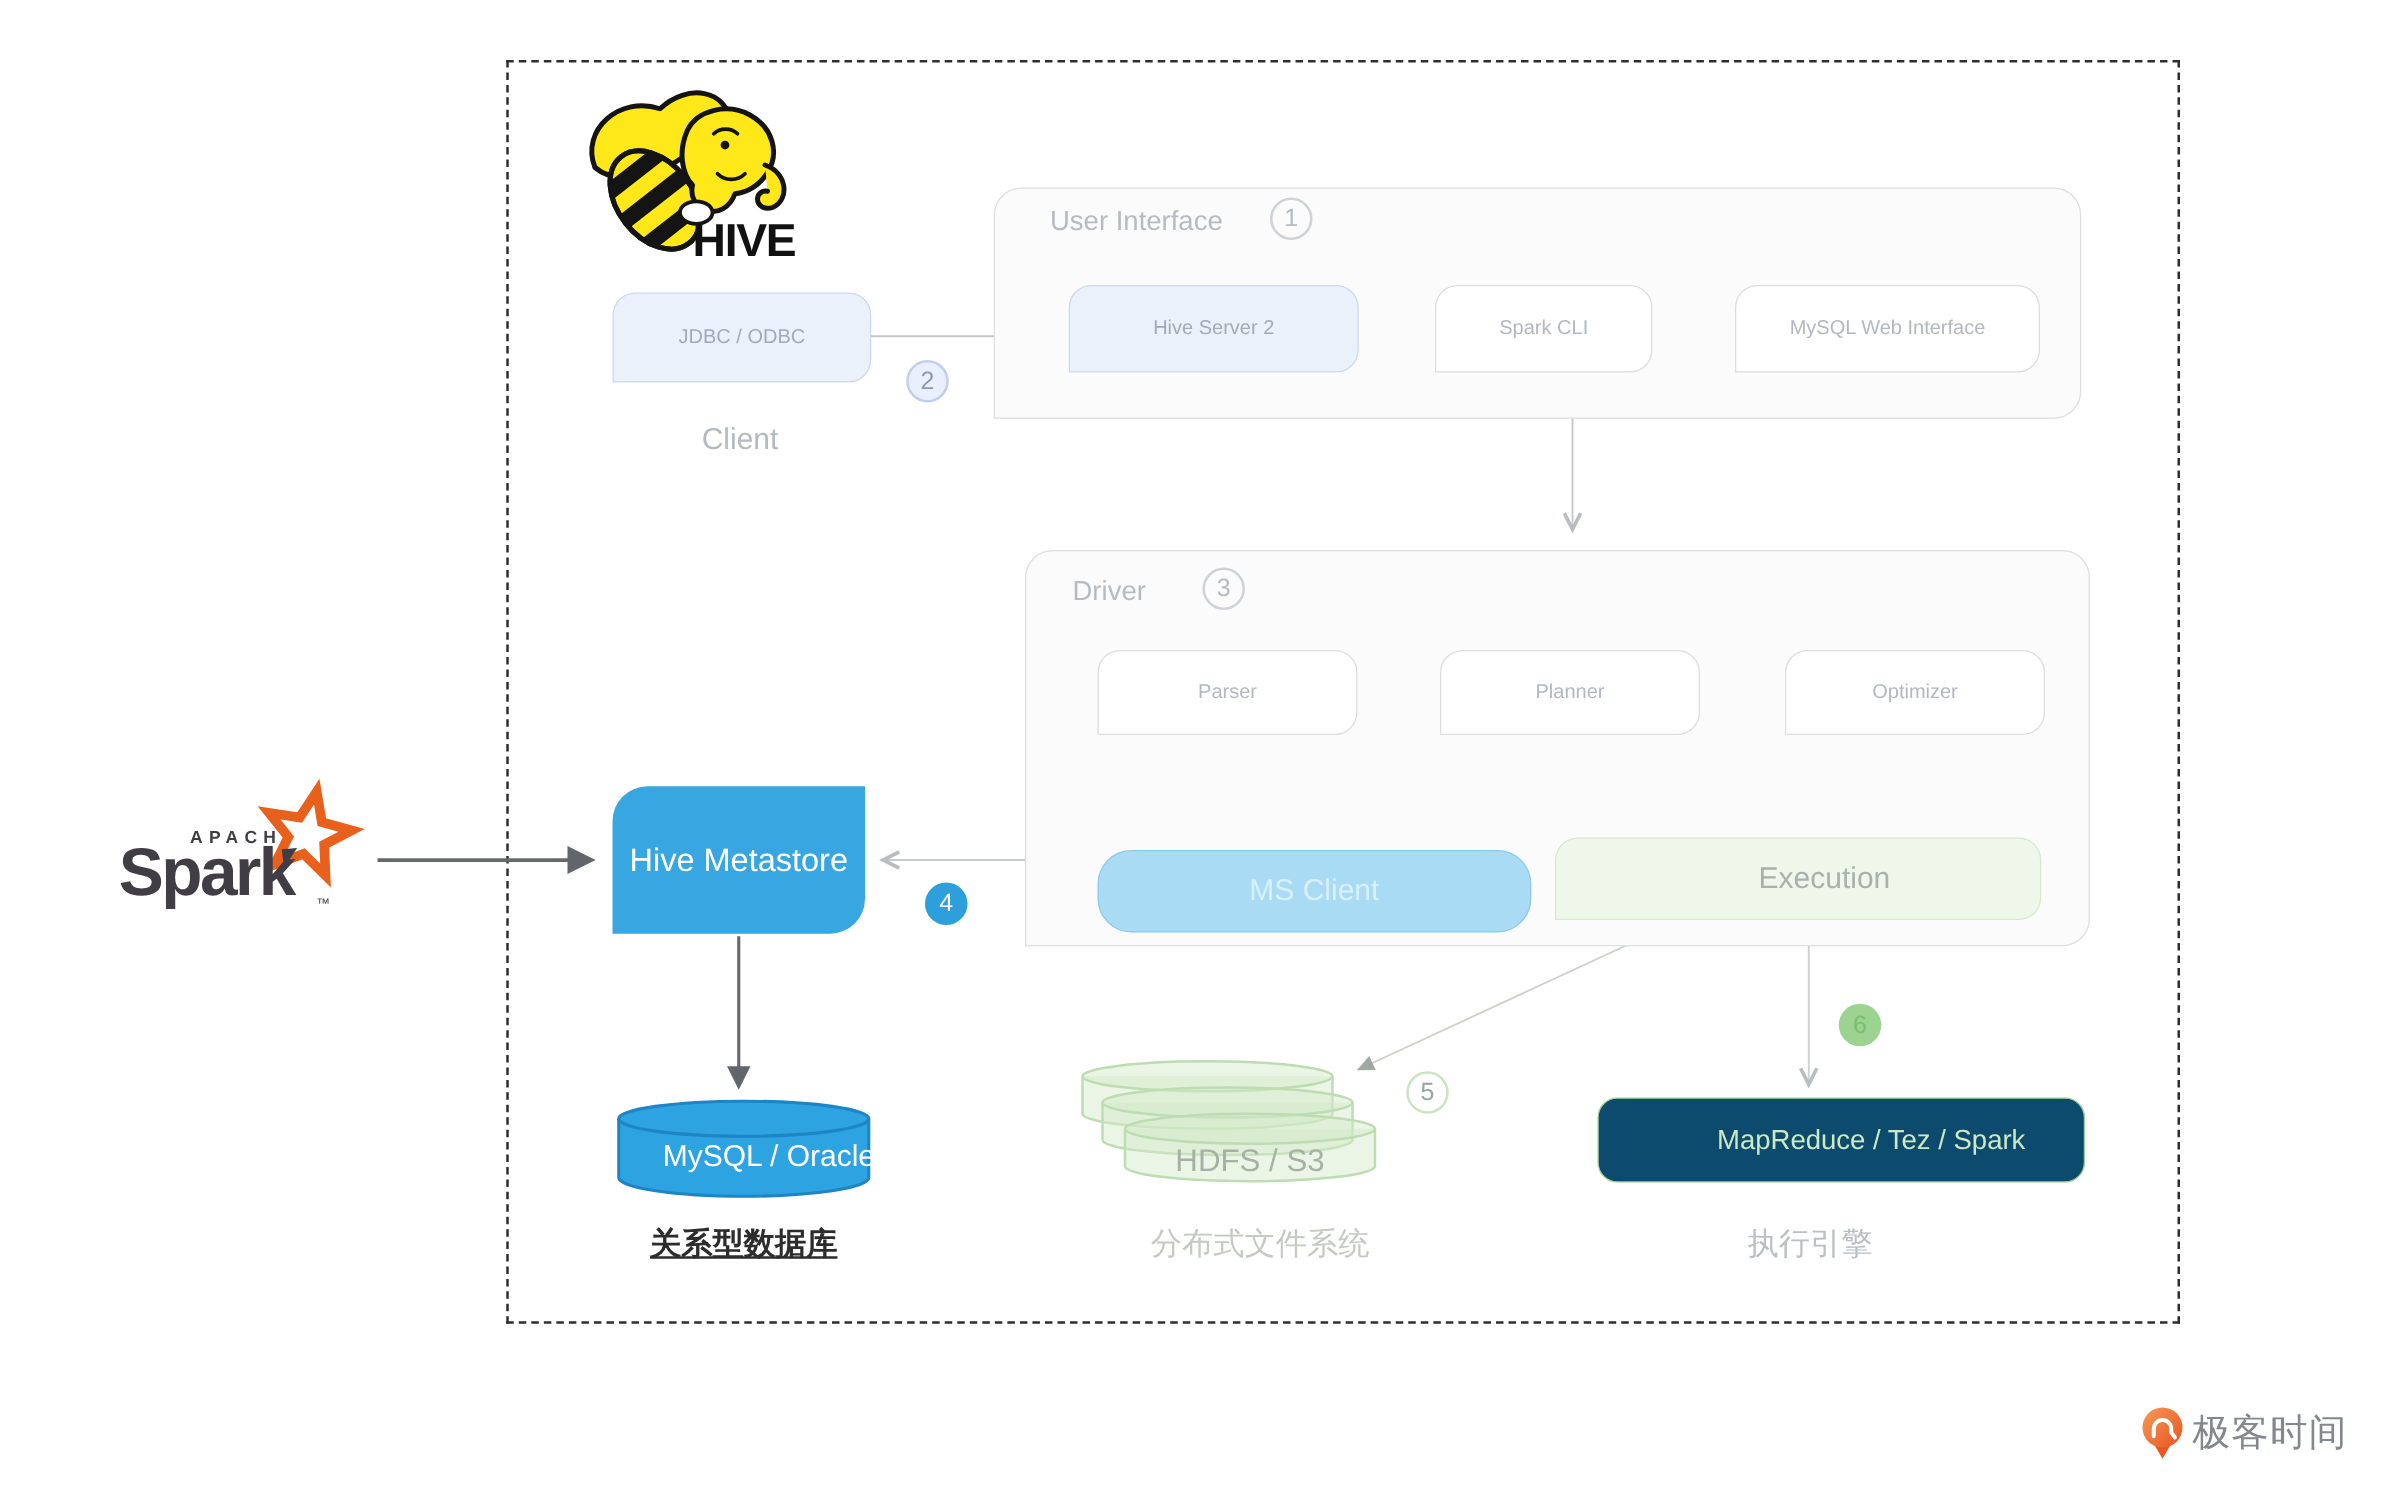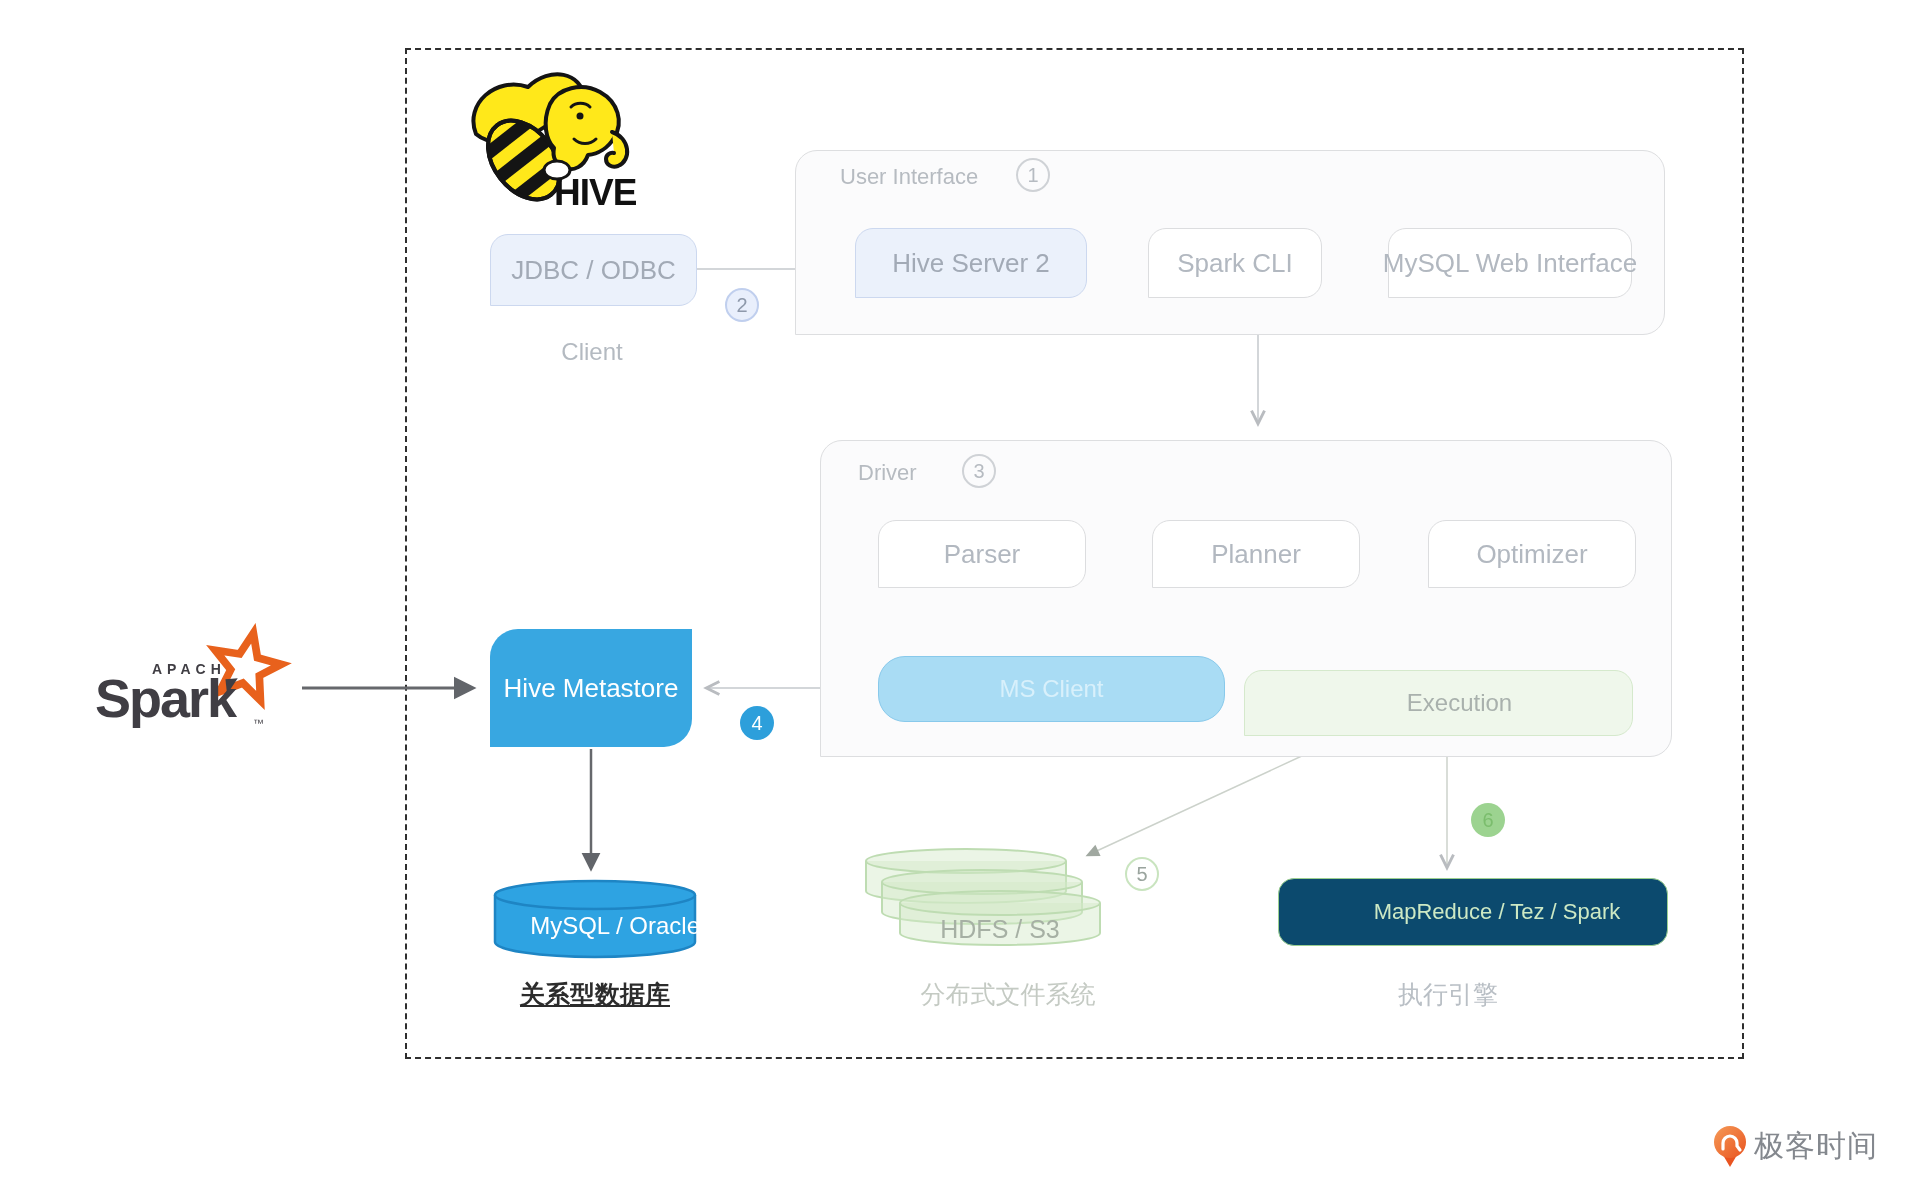--- a/index.html
+++ b/index.html
@@ -2,21 +2,21 @@
 <html><head>
 <meta charset="utf-8">
 <style>
   html,body{margin:0;padding:0;background:#ffffff;}
   #canvas{position:relative;width:1920px;height:1192px;background:#fff;overflow:hidden;
           font-family:"Liberation Sans","DejaVu Sans",sans-serif;}
   .abs{position:absolute;}
   .dashed-frame{border:2px dashed #2e2e2e;}
   .container{background:#fbfbfc;border:1.5px solid #dddee0;border-radius:22px 22px 22px 0;}
   .ctitle{color:#b6bbc1;font-size:22px;white-space:nowrap;}
-  .box{display:flex;align-items:center;justify-content:center;font-size:26px;white-space:nowrap;
+  .box{display:flex;align-items:center;justify-content:center;font-size:16px;white-space:nowrap;
        border-radius:18px 18px 18px 0;border:1.5px solid #dcdddf;background:#ffffff;color:#b2b8c0;}
   .box.blue-tint{background:#ebf1fb;border-color:#ccd8ef;color:#a2aab6;}
   .box.ms-client{background:#a9dcf4;border-color:#88c9eb;color:#d8f0fb;font-size:24px;}
   .box.execution{background:#eff7eb;border-color:#d5e9cc;color:#a9b1ad;font-size:24px;}
   .box.engine{background:#0c4a6e;border-color:#9bcf90;color:#cde9c4;font-size:22px;border-radius:16px;padding-left:48px;}
   .metastore{display:flex;align-items:center;justify-content:center;background:#38a7e1;color:#ffffff;
              font-size:26px;border-radius:28px 0 28px 0;}
   .badge{display:flex;align-items:center;justify-content:center;width:34px;height:34px;
          border-radius:50%;font-size:20px;box-sizing:border-box;}
   .badge.outline{border:2px solid #cfd2d6;color:#b6bbc1;background:transparent;}
@@ -123,21 +123,21 @@
   </div>
   <div class="abs box" style="left:878px;top:520px;width:206px;height:66px;">
     <span>Parser</span>
   </div>
   <div class="abs box" style="left:1152px;top:520px;width:206px;height:66px;">
     <span>Planner</span>
   </div>
   <div class="abs box" style="left:1428px;top:520px;width:206px;height:66px;">
     <span>Optimizer</span>
   </div>
-  <div class="abs box ms-client" style="left:878px;top:656px;width:345px;height:64px;border-radius:27px;">
+  <div class="abs box ms-client" style="left:878px;top:680px;width:345px;height:64px;border-radius:27px;">
     <span>MS Client</span>
   </div>
   <div class="abs box execution" style="left:1244px;top:670px;width:345px;height:64px;padding-left:42px;">
     <span>Execution</span>
   </div>
   <div class="abs badge blue-solid" style="left:740px;top:706px;">
     <span>4</span>
   </div>
 
   <div class="abs metastore" style="left:490px;top:629px;width:202px;height:118px;">

